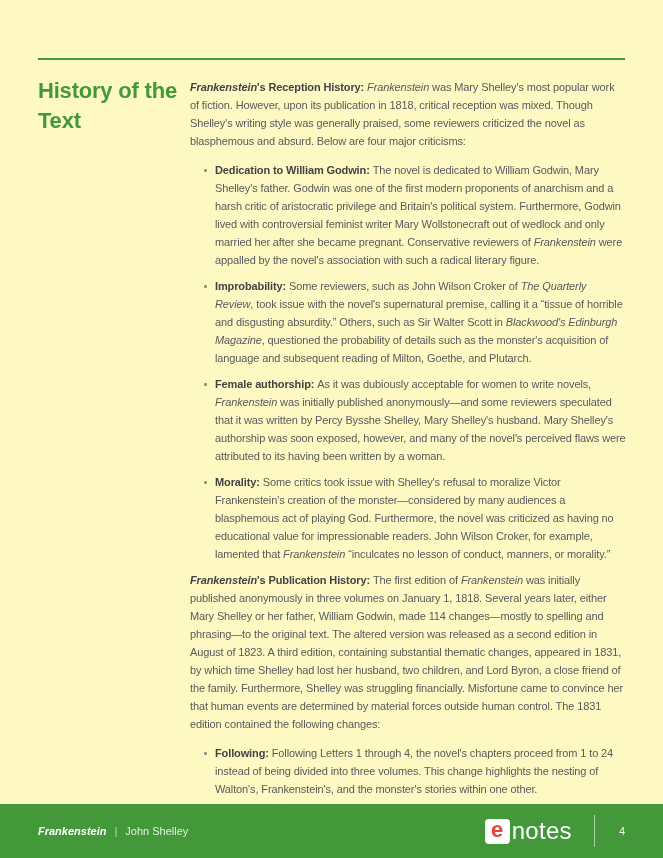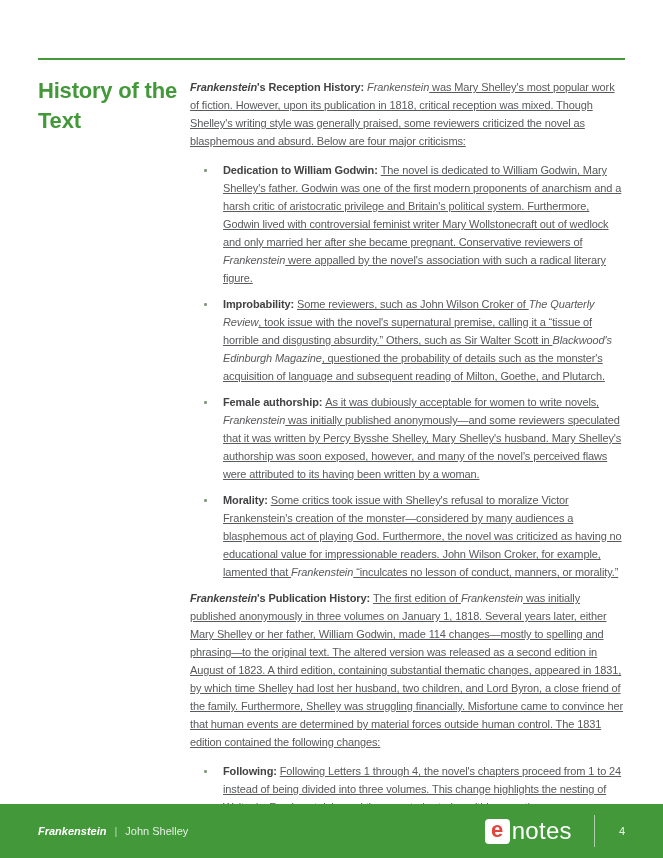--- a/index.html
+++ b/index.html
@@ -5,21 +5,21 @@
   :root{
     --green:#43993a;
     --red:#e2453c;
     --body:#595a5c;
     --bold:#434345;
   }
   html,body{margin:0;padding:0;background:#e9e9e9;}
   .page{
     position:relative;
     width:663px;height:858px;
-    background:#ffffff;
+    background:#fef9c3;
     margin:0 auto;
     overflow:hidden;
     font-family:"Liberation Sans", sans-serif;
   }
   .top-rule{
     position:absolute;left:38px;top:58px;width:587px;height:2px;
     background:var(--green);
   }
   .sidebar-title{
     position:absolute;left:38px;top:76px;width:140px;
@@ -33,30 +33,29 @@
     font-size:11px;line-height:18px;
     letter-spacing:-0.12px;
     color:var(--body);
   }
   .para{margin:0 0 9px 0;}
   .para + .bullet{margin-top:11px;}
   .bullet + .para{margin-top:8px;}
   .bullet{
     display:flex;
     margin:0 0 8px 14px;
-    gap:8px;
   }
   .dot{
     flex:0 0 auto;
     width:3px;height:3px;border-radius:1px;
     background:#879b84;
     margin:8px 8px 0 0;
   }
   .bullet-text{flex:1 1 auto;}
-  .run-r{font-weight:400;font-style:normal;text-decoration:underline;}
+  .run-r{font-weight:400;font-style:normal;}
   .run-b{font-weight:700;font-style:normal;color:var(--bold);}
   .run-i{font-weight:400;font-style:italic;}
   .run-bi{font-weight:700;font-style:italic;color:var(--bold);}
   .continued{
     position:absolute;right:40px;top:782px;
     font-size:9.5px;font-style:italic;color:#6f7072;
     letter-spacing:-0.1px;
     margin-top:39px;
   }
   .footer{

